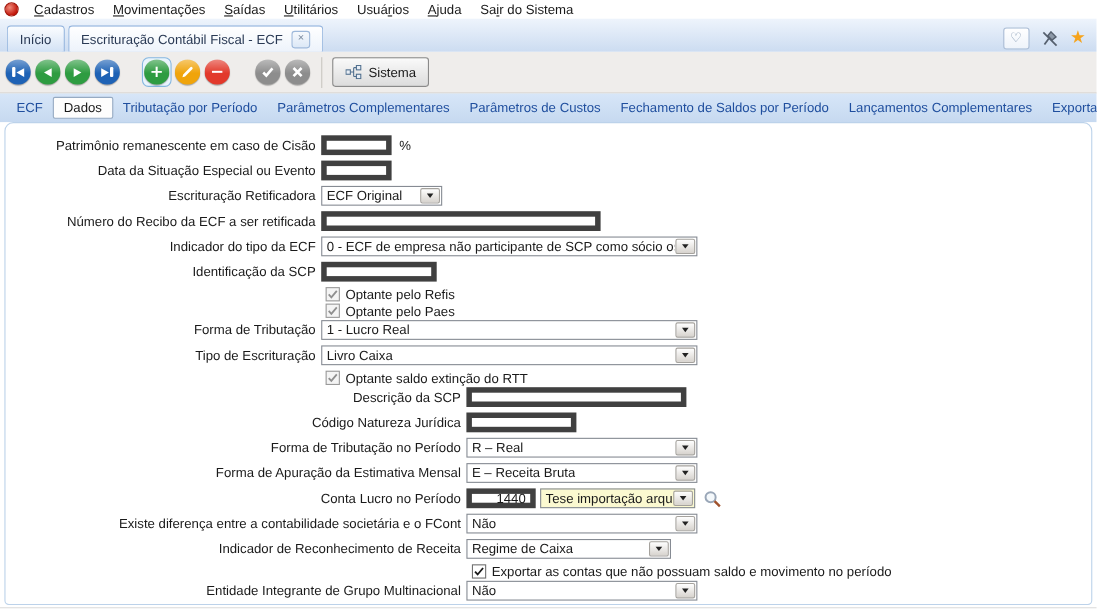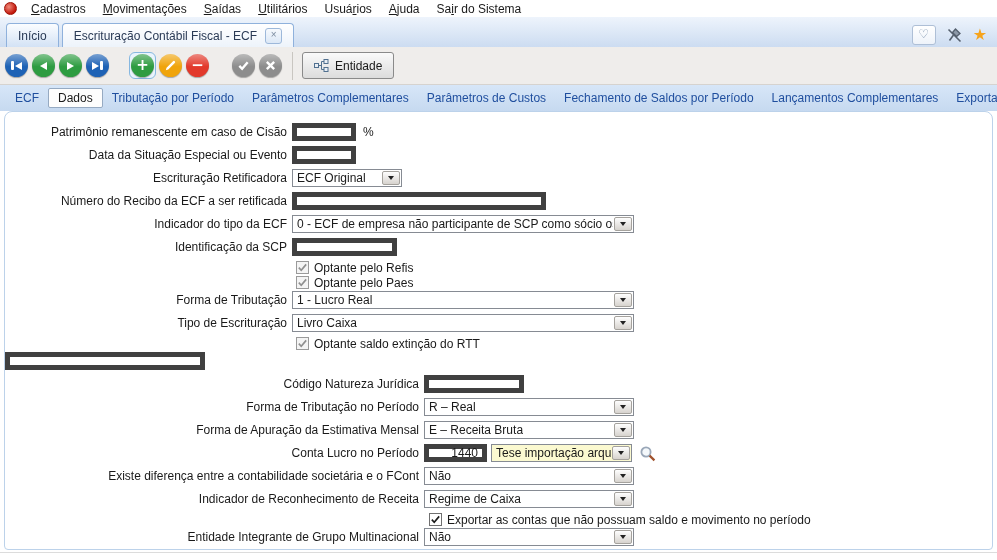--- a/index.html
+++ b/index.html
@@ -182,21 +182,21 @@
       <span style="display:flex;">
         <svg width="15" height="13" viewBox="0 0 15 13">
           <path d="M4.5 6.5 H7.5 M7.5 2.5 V10.5 M7.5 2.5 H10 M7.5 10.5 H10" stroke="#51708f" fill="none"></path>
           <g fill="#e8eef5" stroke="#51708f">
             <rect x="0.5" y="4.5" width="4" height="4"></rect>
             <rect x="10" y="0.5" width="4" height="4"></rect>
             <rect x="10" y="8.5" width="4" height="4"></rect>
           </g>
         </svg>
       </span>
-      <span>Entidade</span>
+      <span>Sistema</span>
     </button>
   </div>
 
   <div class="ptabs" id="ptabs">
       <div class="ptab">ECF</div>
       <div class="ptab sel">Dados</div>
       <div class="ptab">Tributação por Período</div>
       <div class="ptab">Parâmetros Complementares</div>
       <div class="ptab">Parâmetros de Custos</div>
       <div class="ptab">Fechamento de Saldos por Período</div>
@@ -288,20 +288,21 @@
         <div class="frow cbrow sec1">
           <span class="cbpad"></span>
           <span class="cbox dis">
             <svg width="11" height="11" viewBox="0 0 12 12">
               <path d="M2 6.2 L4.6 9 L10 2.6" stroke="#8f8f8f" stroke-width="1.8" fill="none"></path>
             </svg>
           </span>
           <span class="cblabel">Optante saldo extinção do RTT</span>
         </div>
         <div class="frow sec2">
+          <label class="flabel">Descrição da SCP</label>
           <span class="tbox" style="width: 200px;">
             <span class="val"></span>
           </span>
         </div>
         <div class="frow sec2">
           <label class="flabel">Código Natureza Jurídica</label>
           <span class="tbox" style="width: 100px;">
             <span class="val"></span>
           </span>
         </div>
@@ -345,21 +346,21 @@
           <label class="flabel">Existe diferença entre a contabilidade societária e o FCont</label>
           <span class="combo" style="width: 210px;">
             <span class="val">Não</span>
             <span class="dbtn">
               <span class="darr"></span>
             </span>
           </span>
         </div>
         <div class="frow sec2">
           <label class="flabel">Indicador de Reconhecimento de Receita</label>
-          <span class="combo" style="width: 210px;">
+          <span class="combo" style="width: 186px;">
             <span class="val">Regime de Caixa</span>
             <span class="dbtn">
               <span class="darr"></span>
             </span>
           </span>
         </div>
         <div class="frow cbrow sec2">
           <span class="cbpad"></span>
           <span class="cbox">
             <svg width="11" height="11" viewBox="0 0 12 12">

